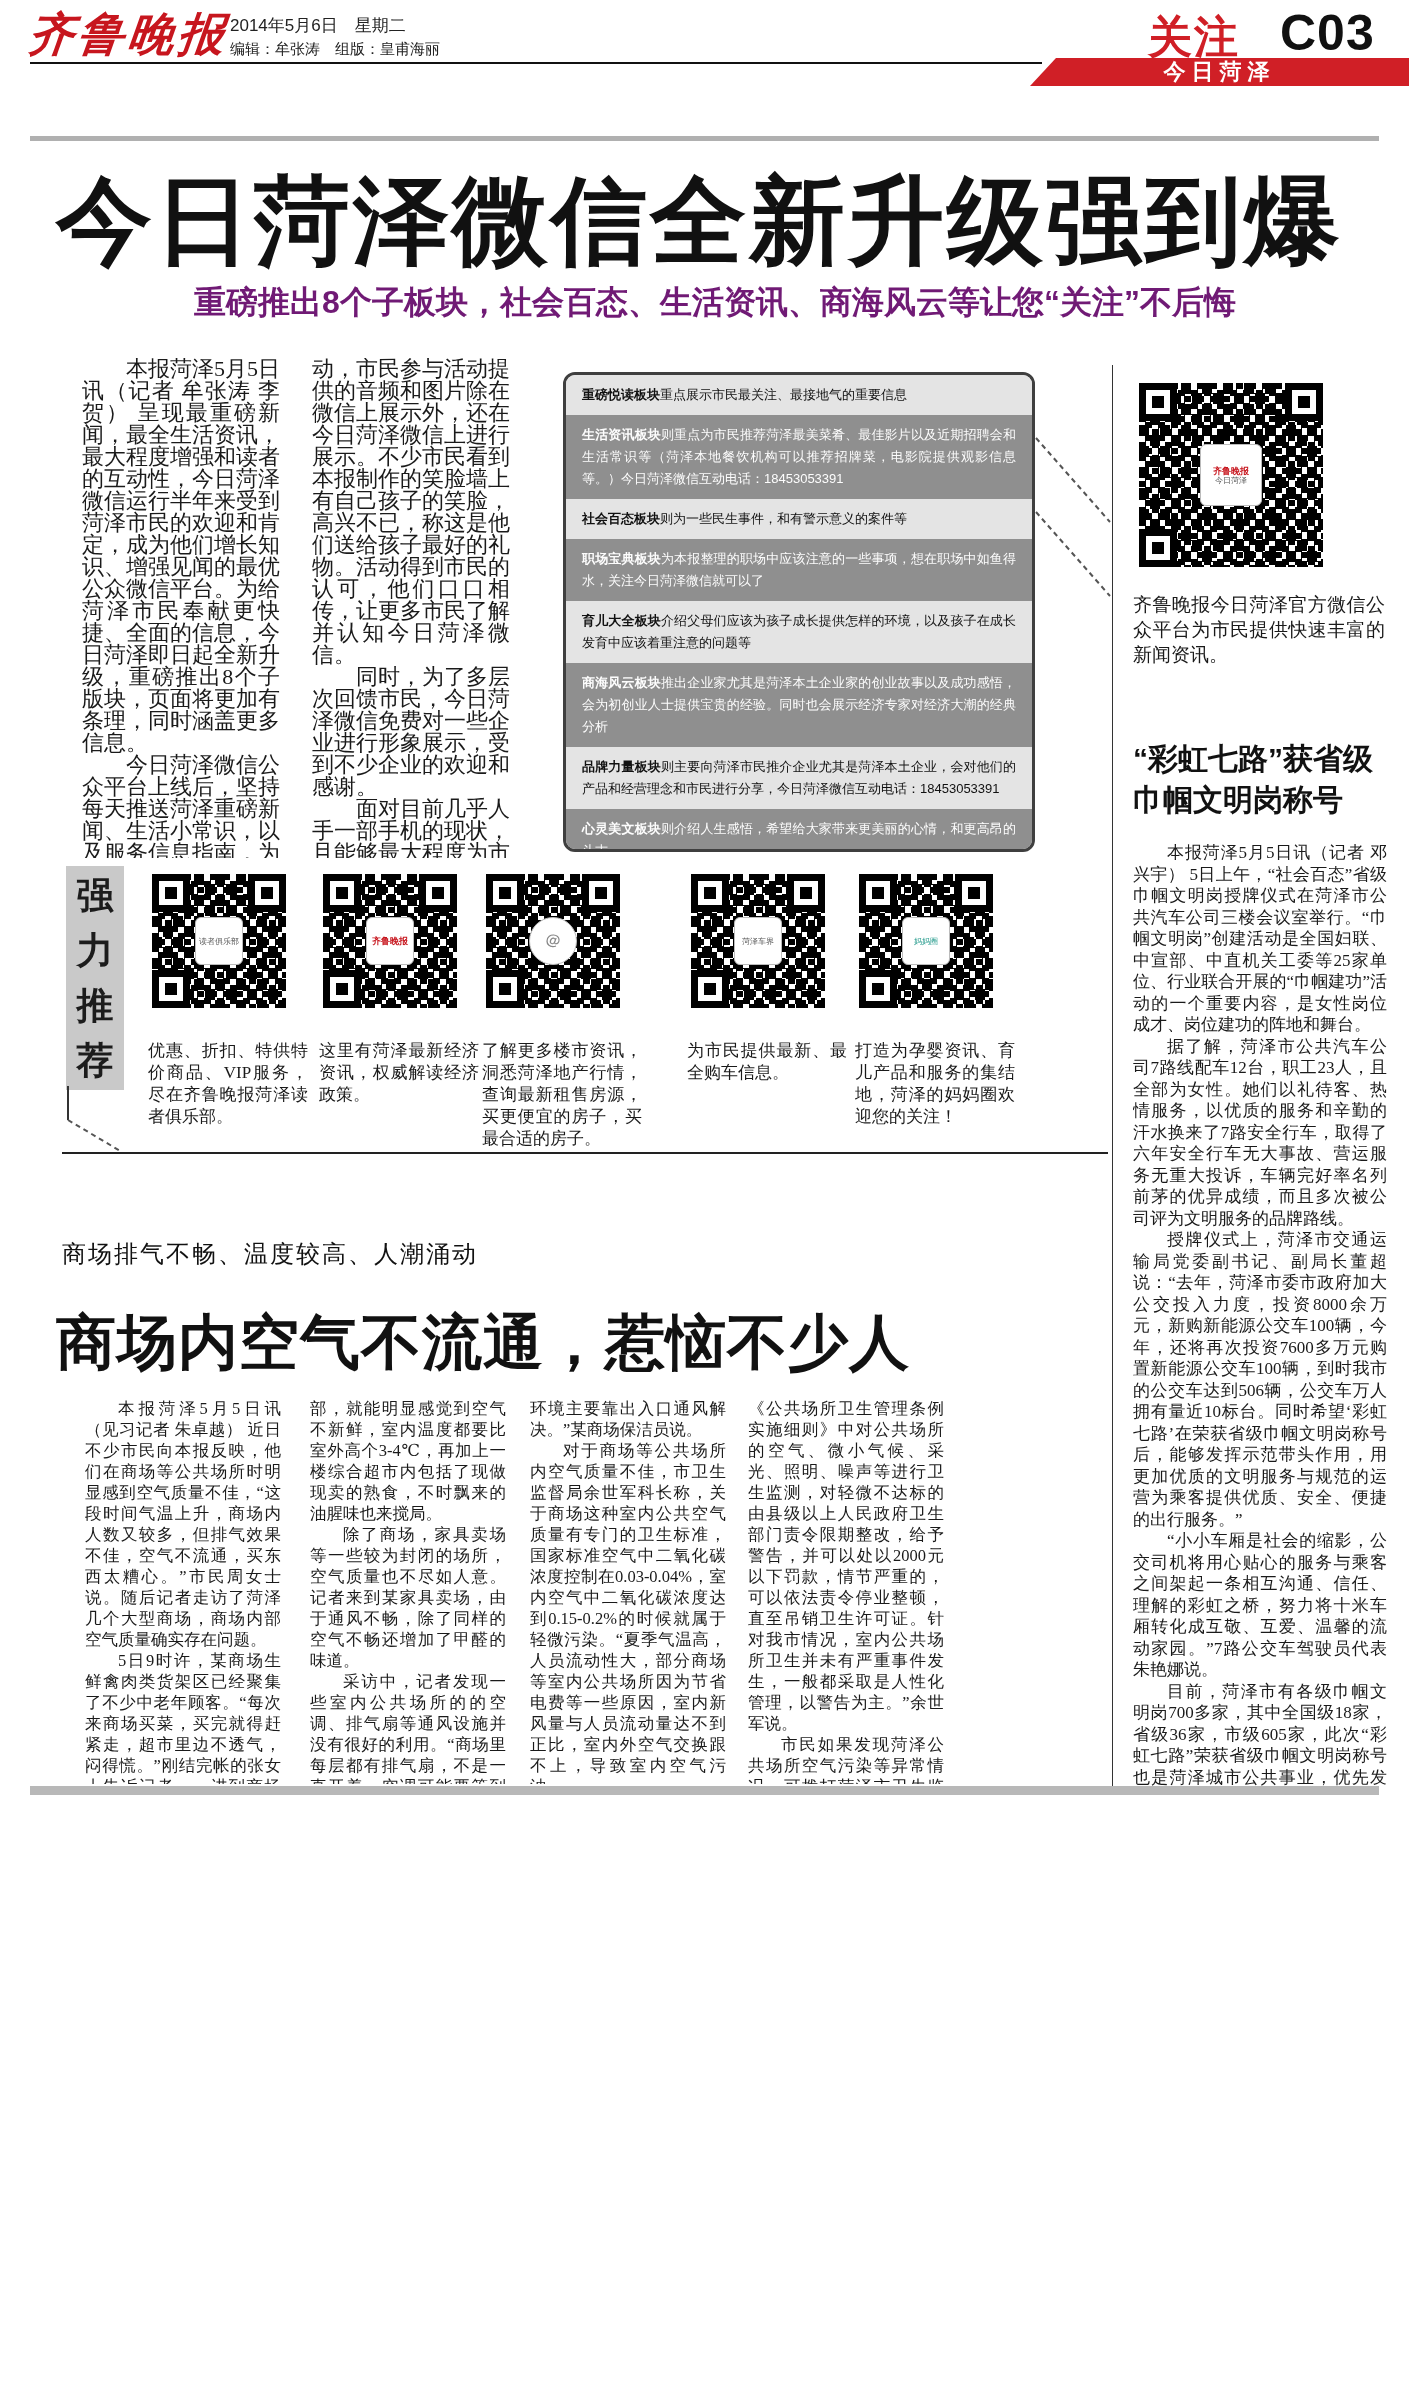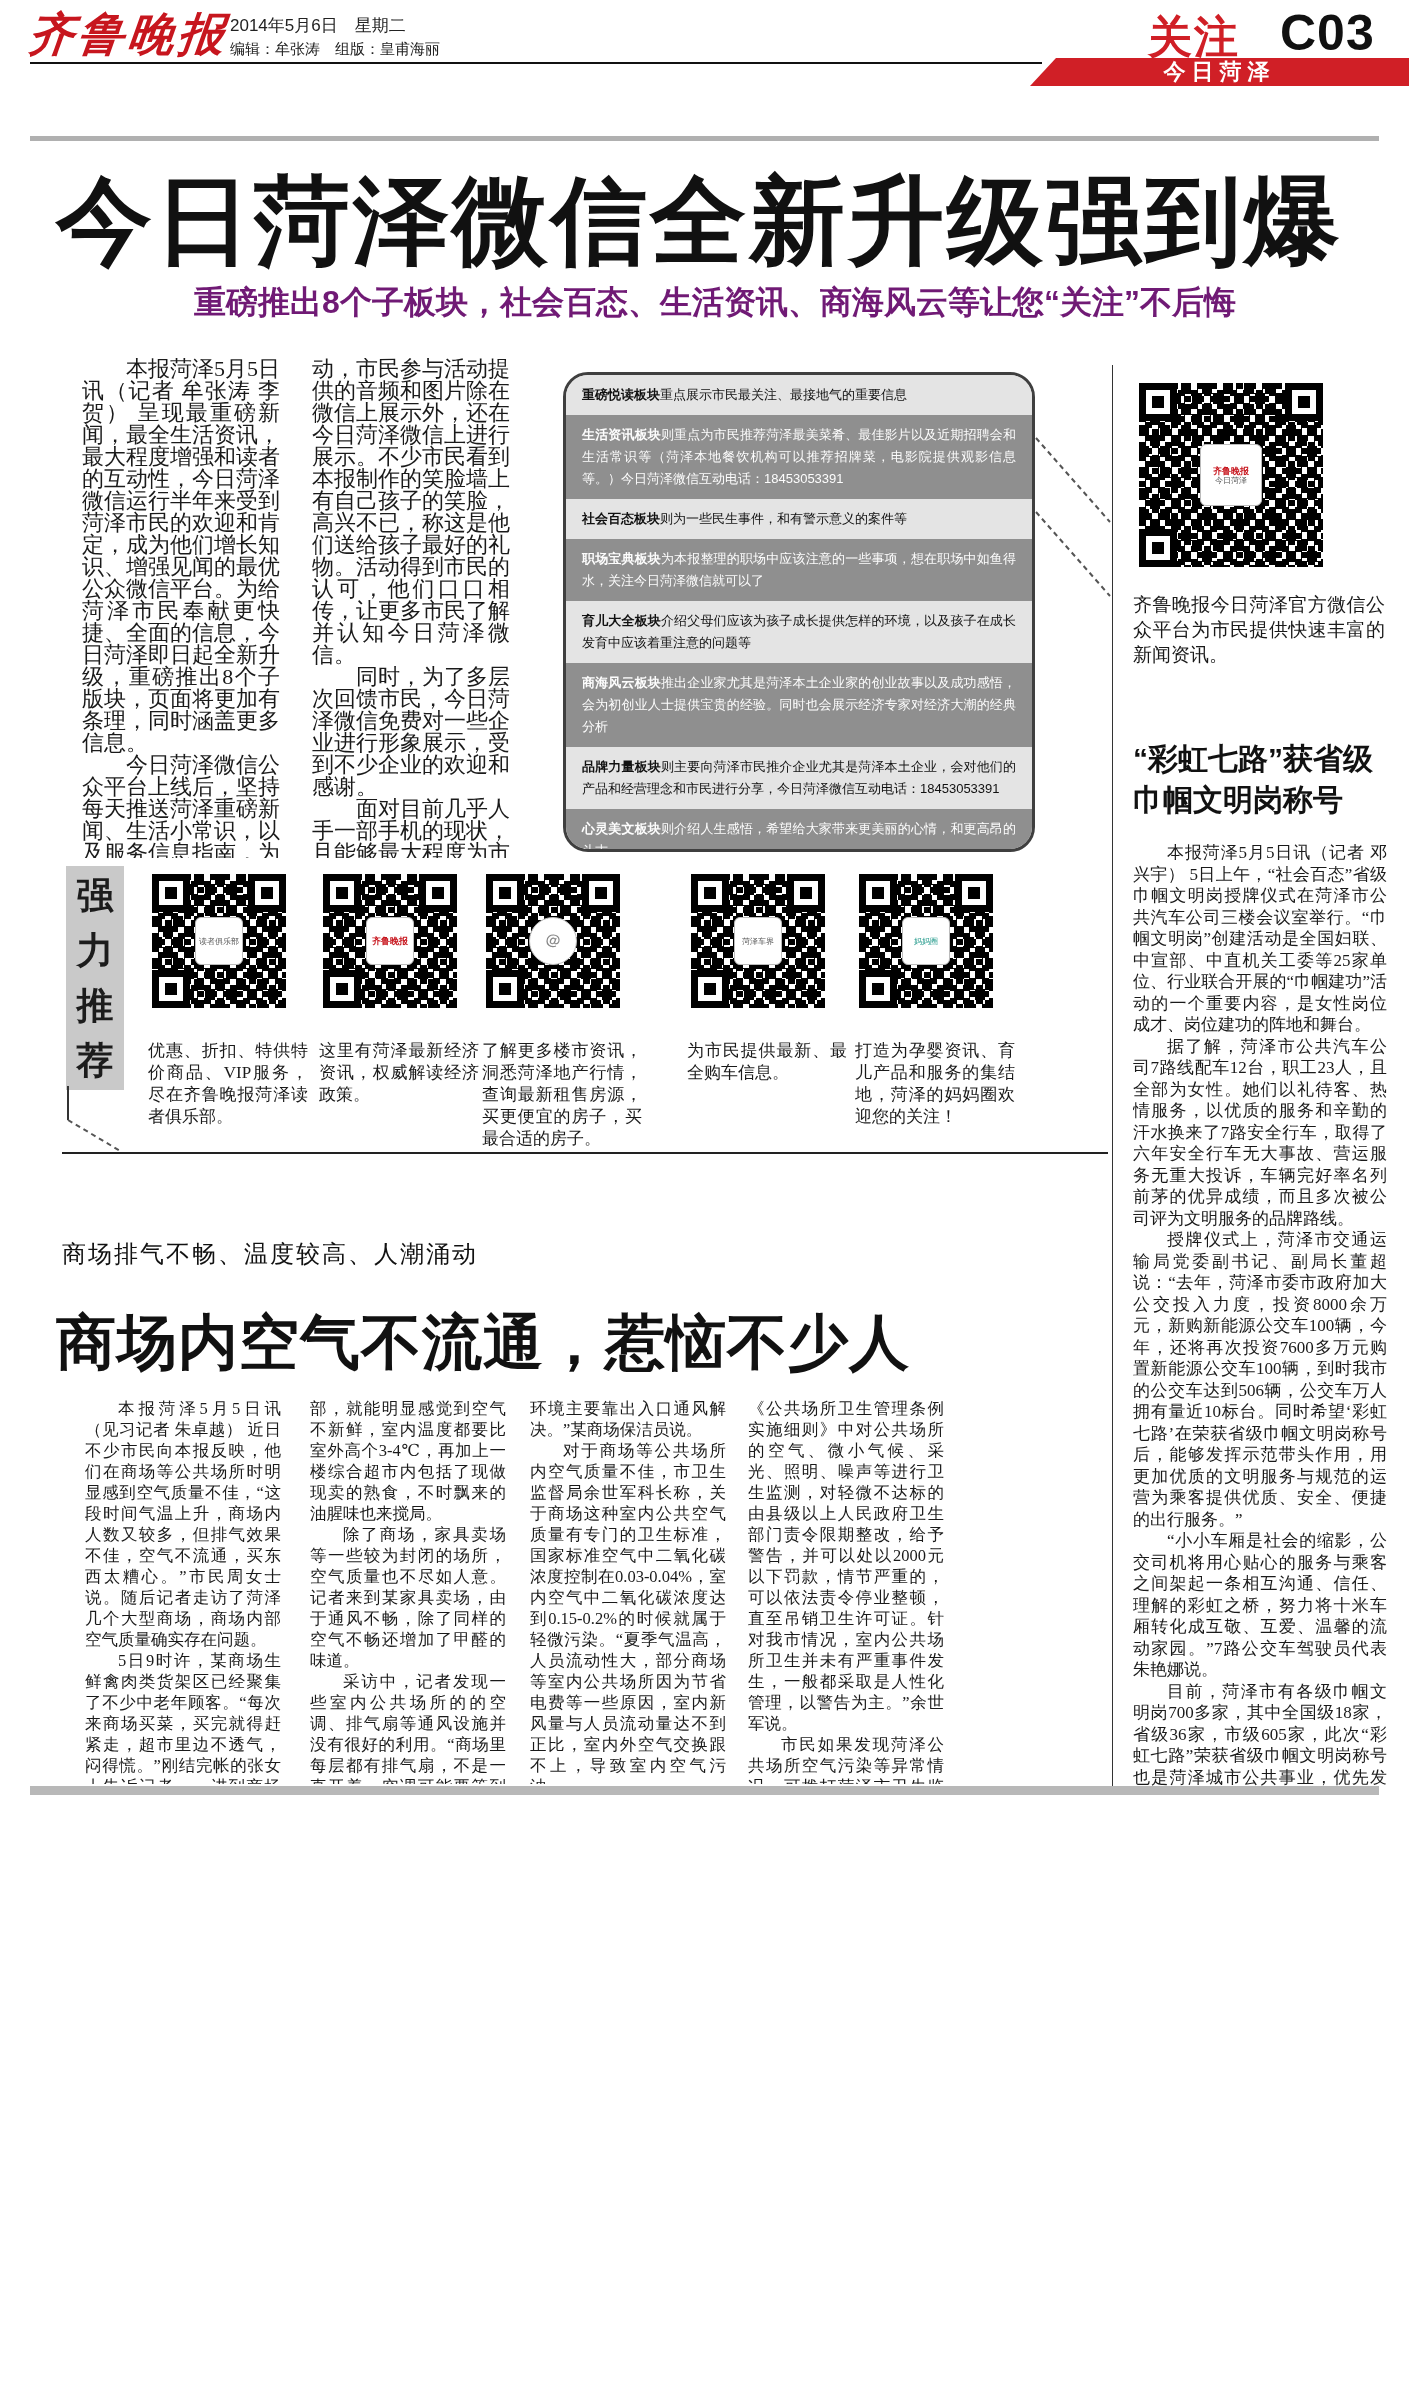--- a/index.html
+++ b/index.html
@@ -27,21 +27,21 @@
       font-family:"Liberation Sans","DejaVu Sans",sans-serif;color:#111;white-space:nowrap;}
   .h2{left:60px;top:281px;width:1310px;font-size:32px;font-weight:bold;
       font-family:"Liberation Sans","DejaVu Sans",sans-serif;color:#701a75;white-space:nowrap;text-align:center;}
   .bodycol{font-size:22px;line-height:22px;text-align:justify;overflow:hidden;}
   .bodycol p{margin:0;text-indent:2em;}
   .bodycol p.cont{text-indent:0;}
   .lead-col1{left:82px;top:358px;width:198px;height:500px;}
   .lead-col2{left:312px;top:358px;width:198px;height:500px;}
   
   .feature-box{left:563px;top:372px;width:466px;height:474px;border:3px solid #3f3f3f;
-      border-radius:25px;overflow:hidden;background:#e4e4e4;}
+      border-radius:12px;overflow:hidden;background:#e4e4e4;}
   .stripe{padding:9px 16px;font-size:13px;line-height:22px;
       font-family:"Liberation Sans",sans-serif;text-align:justify;}
   .stripe .stripe-lead{font-weight:bold;}
   .stripe.light{background:#e4e4e4;color:#111;}
   .stripe.dark{background:#8f8f8f;color:#fdfdfd;}
   
   .qr{background:#fff;padding:6px;box-sizing:border-box;}
   .qr-pattern{position:relative;width:100%;height:100%;
       background-image:
         conic-gradient(from 0deg,#000 25%,transparent 0 50%,#000 0 75%,transparent 0),

